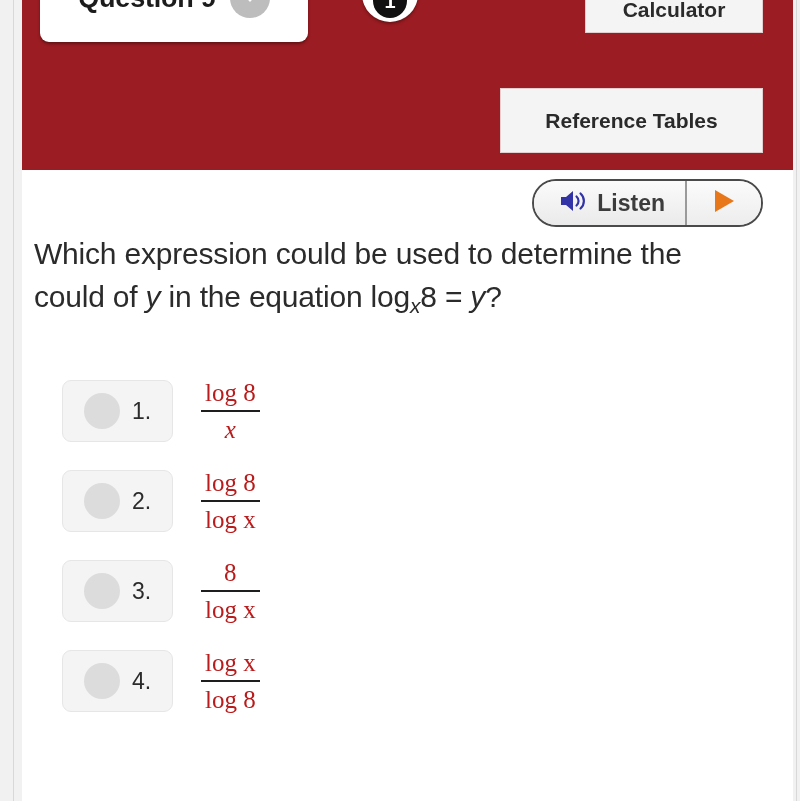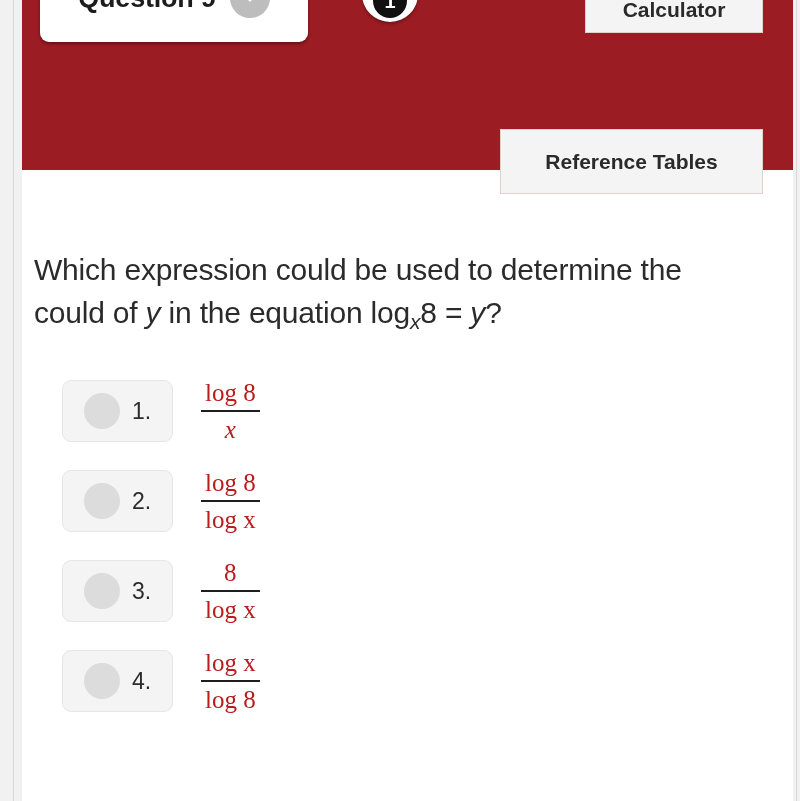--- a/index.html
+++ b/index.html
@@ -146,21 +146,20 @@
     top: -38px;
     width: 178px;
     height: 71px;
   }
   #calculator-button .btn-text { margin-top: 24px; }
   #reference-tables-button {
     left: 478px;
     top: 88px;
     width: 263px;
     height: 65px;
-    margin-top: 41px;
   }
 
   
   #listen-bar {
     position: absolute;
     left: 0;
     top: 170px;
     width: 771px;
     height: 62px;
   }
@@ -196,21 +195,21 @@
     justify-content: center;
     width: 74px;
     border-left: 2px solid #9a9a9a;
     background: linear-gradient(#fbfbfb, #ededed);
   }
 
   
   #question-body {
     position: absolute;
     left: 0;
-    top: 248px;
+    top: 232px;
     width: 693px;
     padding: 0 12px 0 12px;
     box-sizing: border-box;
   }
   #question-text {
     font-size: 30px;
     line-height: 43px;
     color: #2b2b2b;
     letter-spacing: -0.2px;
   }
@@ -333,20 +332,43 @@
 
       <div id="calculator-button" class="tool-button">
         <span class="btn-text">Calculator</span>
       </div>
 
       <div id="reference-tables-button" class="tool-button">
         <span>Reference Tables</span>
       </div>
     </div>
 
+    <div id="listen-bar">
+      <div id="listen-widget">
+
+        <div id="listen-button">
+          <span class="speaker-icon">
+            <svg width="30" height="26" viewBox="0 0 30 26" aria-hidden="true">
+              <path d="M3 9 H8 L15 3 V23 L8 17 H3 Z" fill="#3333a8"></path>
+              <path d="M18.5 8.5 a6 6 0 0 1 0 9" stroke="#3333a8" stroke-width="2.2" fill="none" stroke-linecap="round"></path>
+              <path d="M22.5 5.5 a10 10 0 0 1 0 15" stroke="#3333a8" stroke-width="2.2" fill="none" stroke-linecap="round"></path>
+            </svg>
+          </span>
+          <span class="listen-label">Listen</span>
+        </div>
+
+        <div id="play-button">
+          <span>
+            <svg width="26" height="28" viewBox="0 0 26 28" aria-hidden="true">
+              <path d="M4 3 L23 14 L4 25 Z" fill="#e8771a"></path>
+            </svg>
+          </span>
+        </div>
+      </div>
+    </div>
 
     <div id="question-body">
       <div id="question-text">
         <span>Which expression could be used to determine the</span><br>
         <span>could of </span><span class="ital">y</span><span> in the equation log</span><span class="sub">x</span><span>8 = </span><span class="ital">y</span><span>?</span>
       </div>
     </div>
 
     <div id="options">
 

